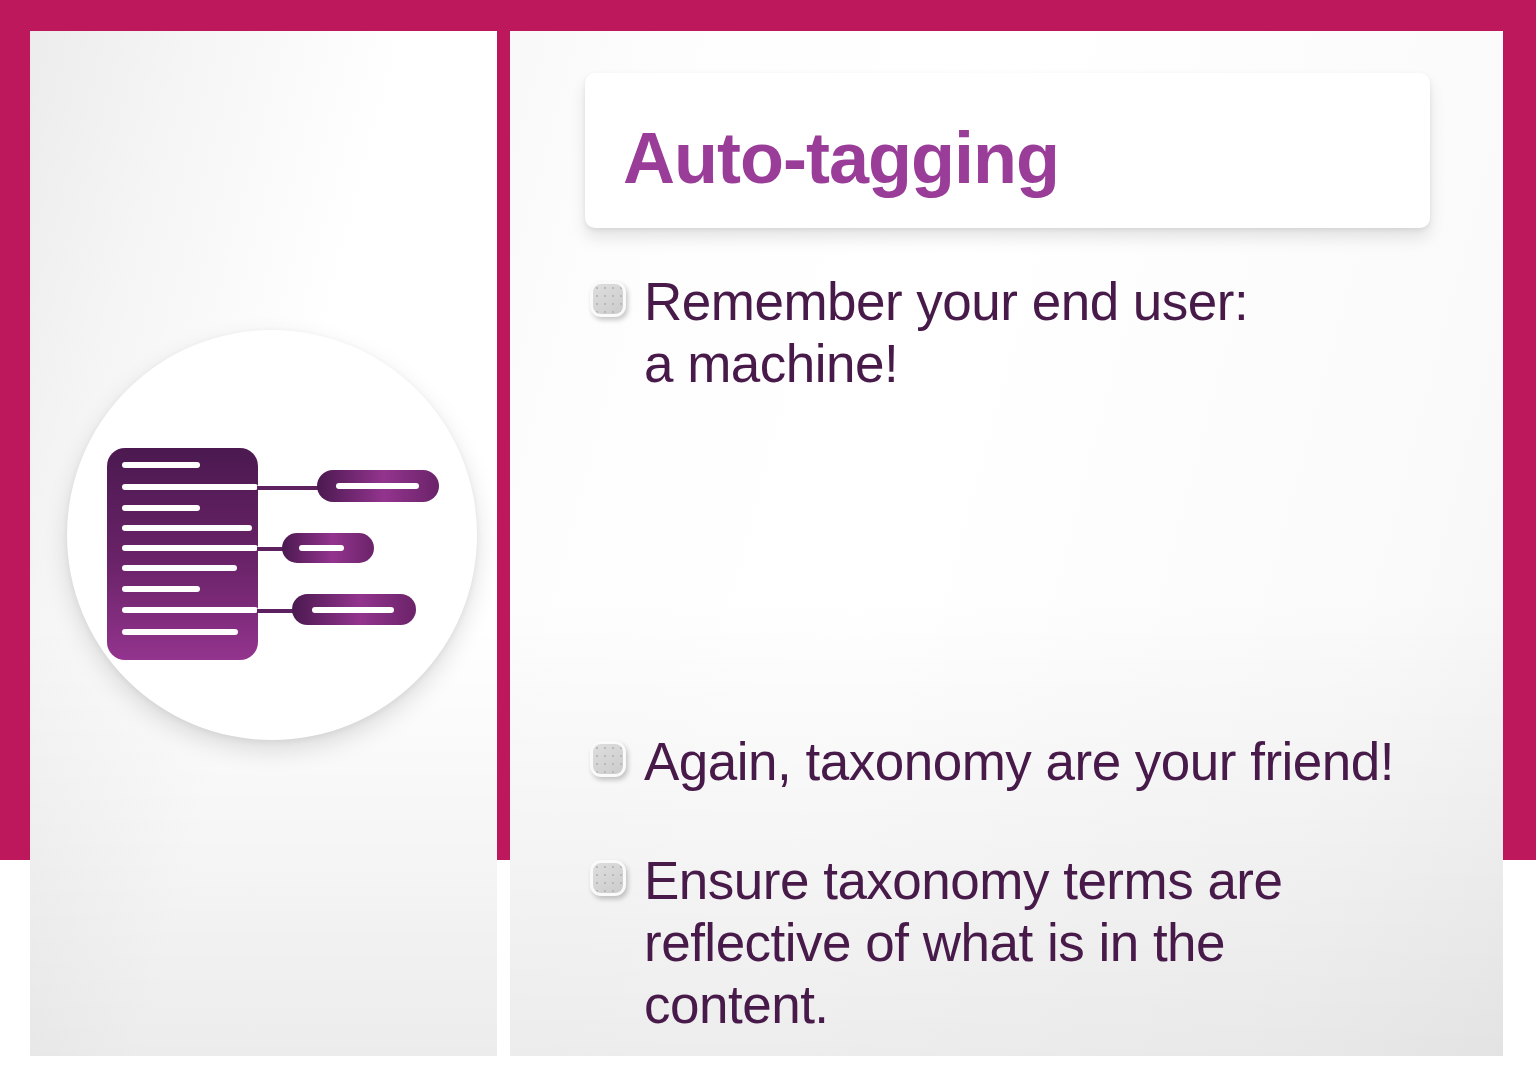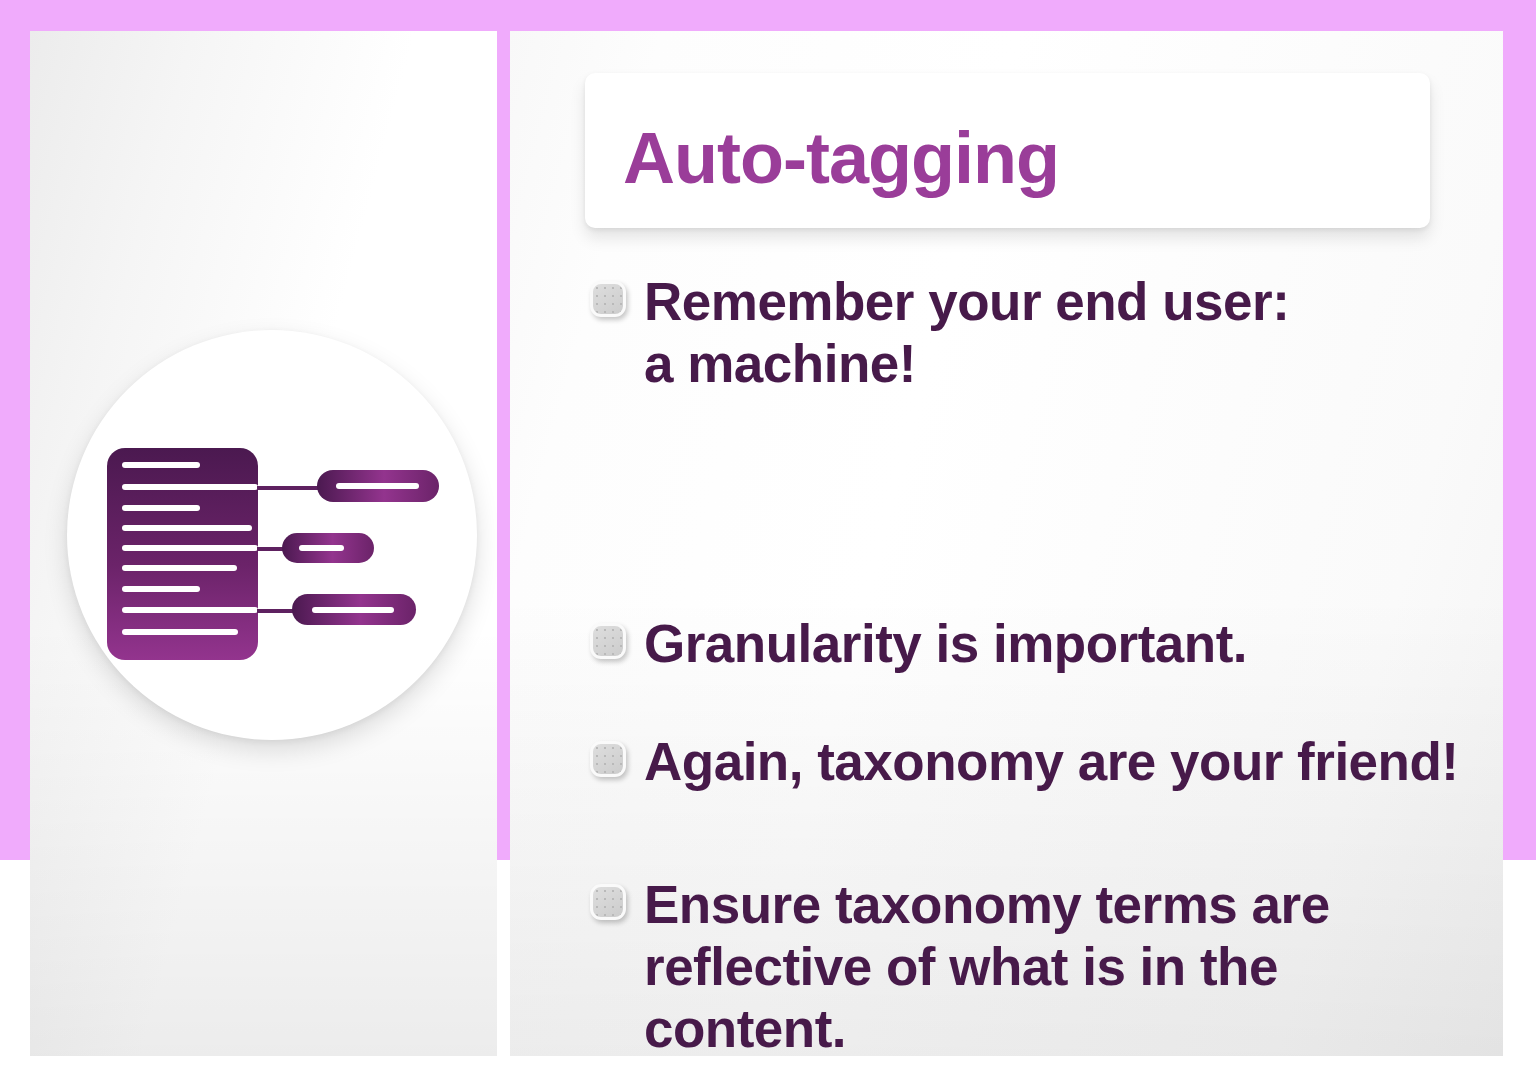--- a/index.html
+++ b/index.html
@@ -1,18 +1,18 @@
 <!DOCTYPE html>
 <html style="--title: #9a3d99; --body_text: #471a4a; --icon_dark: #4b1950; --icon_mid: #6b2369; --icon_light: #93348e; --connector: #5e2160;"><head>
 <meta charset="utf-8">
 <style>
   * { margin:0; padding:0; box-sizing:border-box; }
   html,body { width:1536px; height:1088px; background:#ffffff; overflow:hidden;
               font-family:"Liberation Sans","DejaVu Sans",sans-serif; }
-  .slide { position:relative; width:1536px; height:860px; background:#f0abfc; }
+  .slide { position:relative; width:1536px; height:860px; background:#be185d; }
 
   
   .panel { position:absolute; top:31px; height:1025px; }
   .panel.left {
     left:30px; width:467px;
     background:
       linear-gradient(to bottom, rgba(0,0,0,0) 58%, rgba(0,0,0,0.075) 100%),
       linear-gradient(105deg, #ececec 0%, #f5f5f5 22%, #ffffff 52%);
   }
   .panel.right {
@@ -49,21 +49,21 @@
     box-shadow:0 10px 16px rgba(0,0,0,0.10), 0 2px 5px rgba(0,0,0,0.07);
     display:flex; align-items:center;
   }
   .title-card h1 {
     padding:14px 0 0 38px;
     font-size:72px; font-weight:bold; letter-spacing:-1px;
     color:var(--title);
   }
 
   
-  .bullets { position:absolute; inset:0;font-weight:bold; }
+  .bullets { position:absolute; inset:0; }
   .bullet { position:absolute; left:80px; display:flex; align-items:flex-start; }
   .marker {
     flex:0 0 auto; width:36px; height:36px; margin-top:10px;
     border:3px solid #fafafa; border-radius:11px;
     background-color:#d6d6d6;
     background-image:radial-gradient(#b9b9b9 1px, rgba(0,0,0,0) 1.5px),
                      linear-gradient(145deg,#dedede,#cccccc);
     background-size:8px 8px, 100% 100%;
     box-shadow:2px 3px 5px rgba(0,0,0,0.22);
   }
@@ -120,31 +120,27 @@
 
     <div class="bullets">
 
       <div class="bullet" style="top:240px;">
         <span class="marker"></span>
         <p class="btext">Remember your end user:
 a machine!</p>
       </div>
 
 
-      <div class="bullet" style="top:582px;">
-        <span class="marker"></span>
-        <p class="btext">Granularity is important.</p>
-      </div>
 
       <div class="bullet" style="top:700px;">
         <span class="marker"></span>
         <p class="btext">Again, taxonomy are your friend!</p>
       </div>
 
-      <div class="bullet" style="top:819px;margin-top:24px;">
+      <div class="bullet" style="top:819px;">
         <span class="marker"></span>
         <p class="btext">Ensure taxonomy terms are
 reflective of what is in the
 content.</p>
       </div>
 
     </div>
   </div>
 </div>
 

